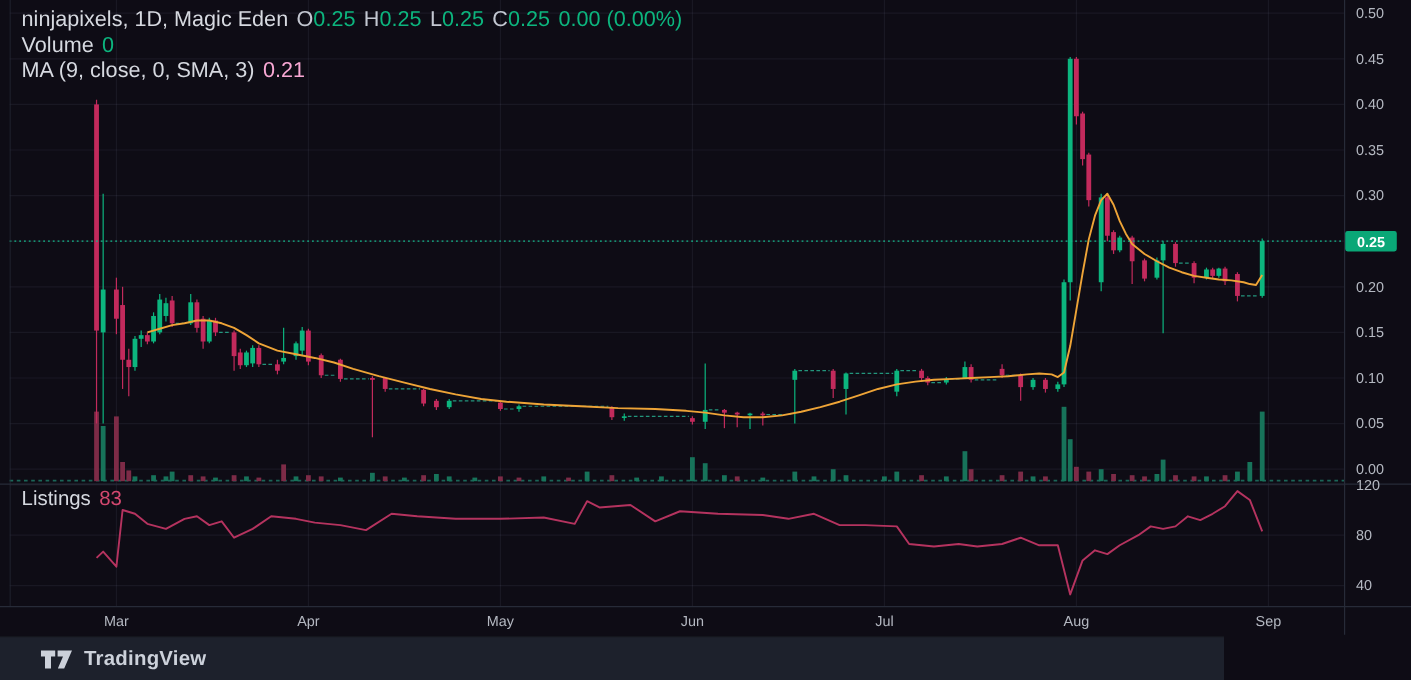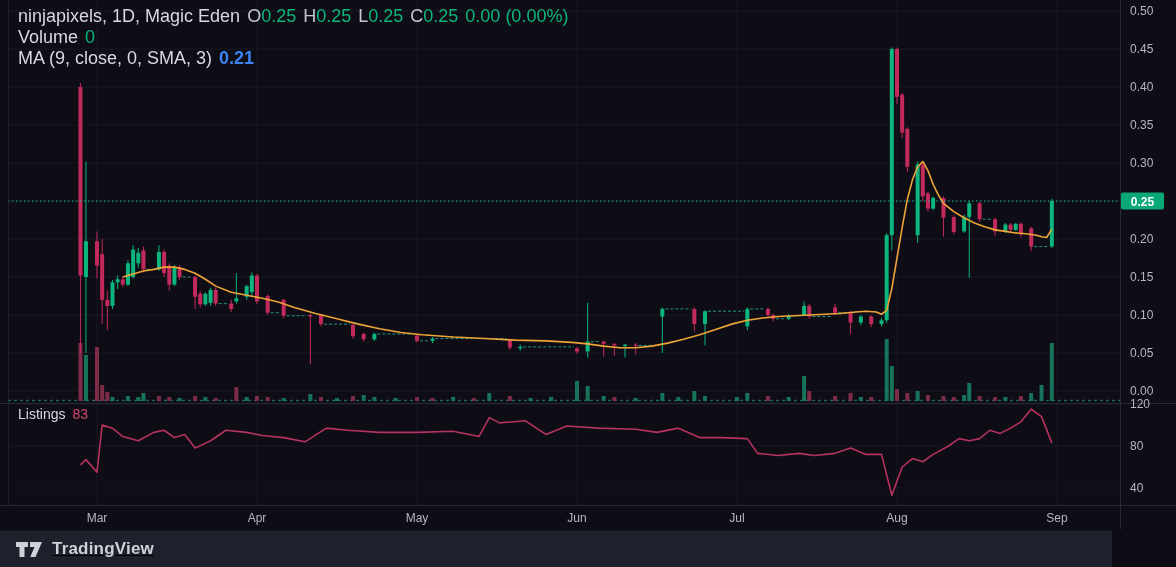--- a/index.html
+++ b/index.html
@@ -4,26 +4,26 @@
 <style>
   html,body{margin:0;padding:0;background:#0e0c15;}
   .widget{position:relative;width:1176px;height:567px;background:#0e0c15;overflow:hidden;
           font-family:"Liberation Sans",sans-serif;}
   .chart-stack{position:absolute;left:0;top:0;width:1176px;height:530px;}
   svg{display:block;}
   .legend{position:absolute;left:18px;top:6px;font-size:18px;line-height:20px;color:#d6d9e0;}
   .legend .row{white-space:nowrap;height:21px;}
   .lab{color:#c3c7d1;}
   .grn{color:#0cb57e;}
-  .org{color:#3b82f6;font-weight:bold;}
+  .org{color:#f9a8d4;}
   .pnk{color:#d4486f;}
-  .listings-legend{position:absolute;left:18px;top:406px;font-size:14px;color:#d6d9e0;white-space:nowrap;}
-  .footer{position:absolute;left:0;top:530px;width:1112px;height:37px;background:#1d212c;
-          display:flex;align-items:center;gap:9px;padding-left:16px;box-sizing:border-box;
-          border-top:1px solid #14161d;text-decoration:underline;}
+  .listings-legend{position:absolute;left:18px;top:406px;font-size:17px;color:#d6d9e0;white-space:nowrap;}
+  .footer{position:absolute;left:0;top:530px;width:1020px;height:37px;background:#1d212c;
+          display:flex;align-items:center;gap:9px;padding-left:34px;box-sizing:border-box;
+          border-top:1px solid #14161d;}
   .footer .brand{color:#ccd1da;font-size:17px;font-weight:600;letter-spacing:.2px;}
   .sp{display:inline-block;width:7px;}
 </style>
 </head>
 <body>
 
 <div class="widget">
   <div class="chart-stack">
     <svg id="chart-svg" width="1176" height="530" viewBox="0 0 1176 530">
         <line x1="97" y1="0" x2="97" y2="505" stroke="rgba(168,162,200,0.08)" stroke-width="1"></line>

